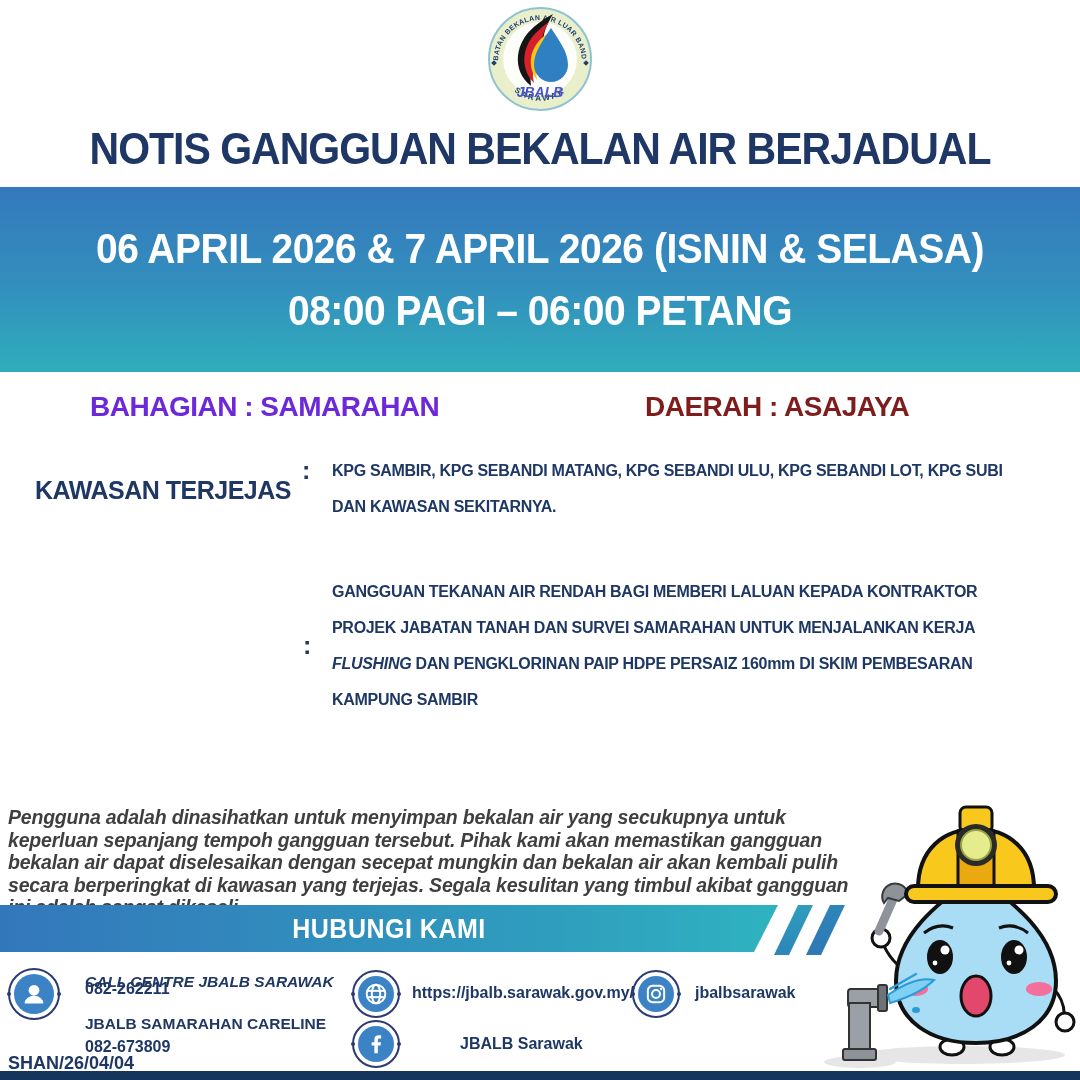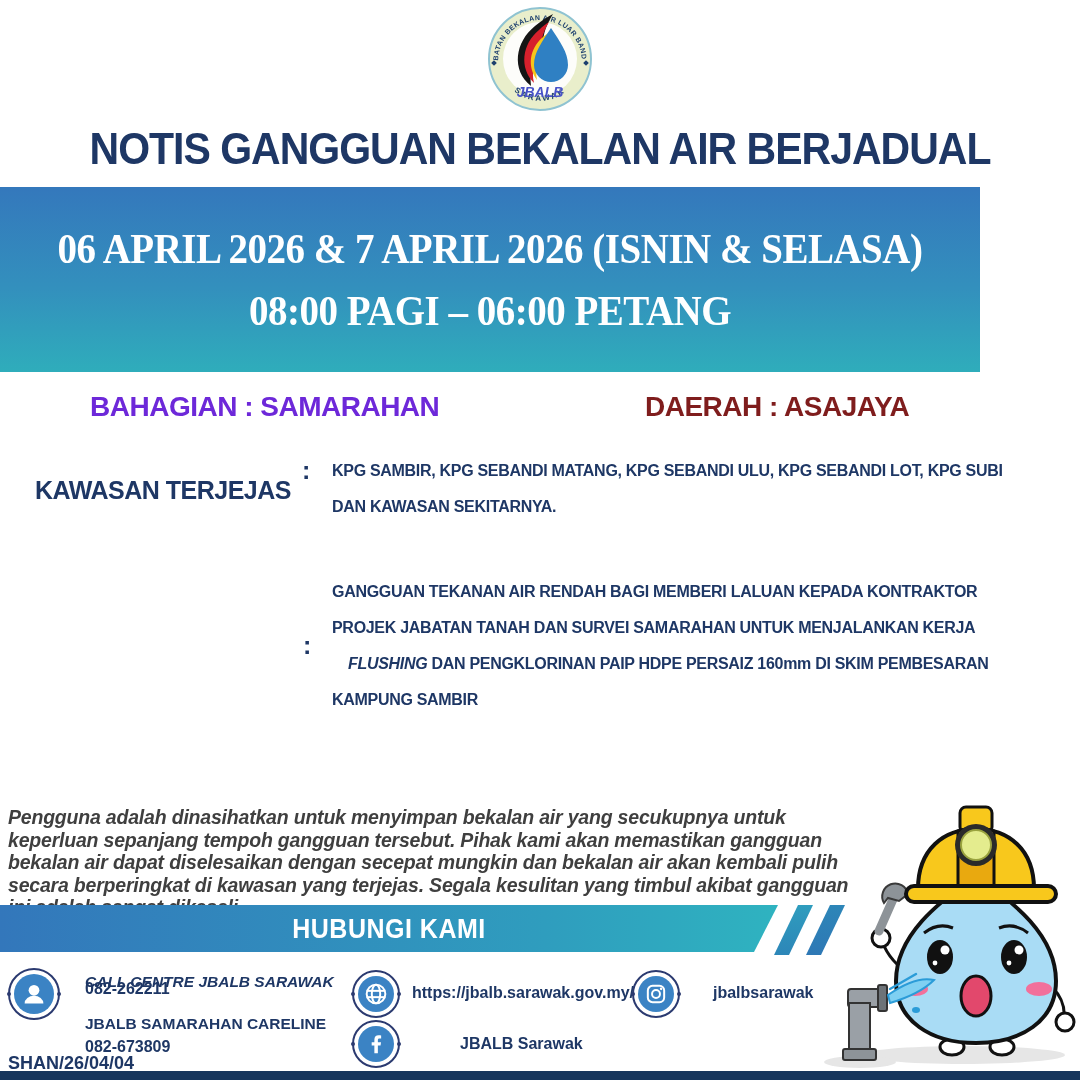--- a/index.html
+++ b/index.html
@@ -12,42 +12,42 @@
   .logo { position:absolute; left:475px; top:4px; width:130px; height:110px; }
   
   .title {
     position:absolute; top:126px; left:0; width:100%;
     text-align:center; font-size:41px; font-weight:bold;
     color:#1e3765; letter-spacing:-1px; white-space:nowrap;
     transform:scaleY(1.08);
   }
   
   .banner {
-    position:absolute; top:187px; left:0; width:980px; height:185px;
+    position:absolute; top:187px; left:0; width:1080px; height:185px;
     background:linear-gradient(180deg,#3478bc 0%,#3390bd 55%,#2fadbb 100%);
-    display:flex; flex-direction:column; align-items:center; justify-content:center;font-family:Liberation Serif, serif;
+    display:flex; flex-direction:column; align-items:center; justify-content:center;
   }
   .banner-line {
     color:#ffffff; font-weight:bold; font-size:39px; letter-spacing:-0.5px;
     white-space:nowrap; line-height:62px; transform:scaleY(1.1);
   }
   
   .region-bahagian { position:absolute; left:90px;  top:391px; font-size:28px; font-weight:bold; color:#6d28d9; letter-spacing:-0.5px; }
   .region-daerah   { position:absolute; left:645px; top:391px; font-size:28px; font-weight:bold; color:#7f1d1d; letter-spacing:-0.5px; }
   
   .sec-label { position:absolute; font-size:25px; font-weight:bold; color:#1e3765; letter-spacing:-0.5px; white-space:nowrap;margin-top:20px; }
   .sec-colon { position:absolute; font-size:25px; font-weight:bold; color:#1e3765; }
   .sec-body  { position:absolute; font-size:16px; font-weight:bold; color:#1e3765; letter-spacing:-0.3px; line-height:36px; }
   .kawasan-label { left:35px;  top:456px; }
   .kawasan-colon { left:302px; top:456px; }
   .kawasan-body  { left:332px; top:453px; width:700px; }
   .huraian-label { left:30px;  top:631px; }
   .huraian-colon { left:303px; top:631px; }
   .huraian-body  { left:332px; top:574px; width:695px; }
-  .huraian-body .it { font-style:italic;margin-left:16px; }
+  .huraian-body .it { font-style:italic; }
   
   .advisory {
     position:absolute; left:8px; top:806px; width:852px;
     font-size:19.5px; font-style:italic; font-weight:bold; color:#3f3f3f;
     line-height:22.5px; letter-spacing:-0.2px;
   }
   
   .contact-bar {
     position:absolute; left:0; top:905px; width:778px; height:47px;
     background:linear-gradient(90deg,#3377bb 0%,#2f9dbe 70%,#2fb3c0 100%);
@@ -76,21 +76,21 @@
   .badge-globe  { left:352px; top:970px; width:48px; height:48px; }
   .badge-fb     { left:352px; top:1020px; width:48px; height:48px; }
   .badge-ig     { left:632px; top:970px; width:48px; height:48px; }
   .ct { position:absolute; font-weight:bold; color:#1e3765; font-size:15.5px; letter-spacing:0; }
   .ct-call-label    { left:85px; top:973px;font-style:italic; }
   .ct-call-phone    { left:85px; top:980px; font-size:16px; }
   .ct-careline-label{ left:85px; top:1015px; }
   .ct-careline-phone{ left:85px; top:1038px; font-size:16px; }
   .ct-website  { left:412px; top:984px; font-size:16px; }
   .ct-facebook { left:412px; top:1035px; font-size:16px;margin-left:48px; }
-  .ct-instagram{ left:713px; top:984px; font-size:16px; }
+  .ct-instagram{ left:695px; top:984px; font-size:16px; }
   .ref-code { position:absolute; left:8px; top:1053px; font-size:18px; font-weight:bold; color:#1e3765; }
   
   .footer-bar { position:absolute; left:0; bottom:0; width:1080px; height:9px; background:#16355c; }
   
   .mascot { position:absolute; left:818px; top:783px; width:262px; height:292px; }
 </style>
 </head>
 <body>
 
 <div class="poster">

